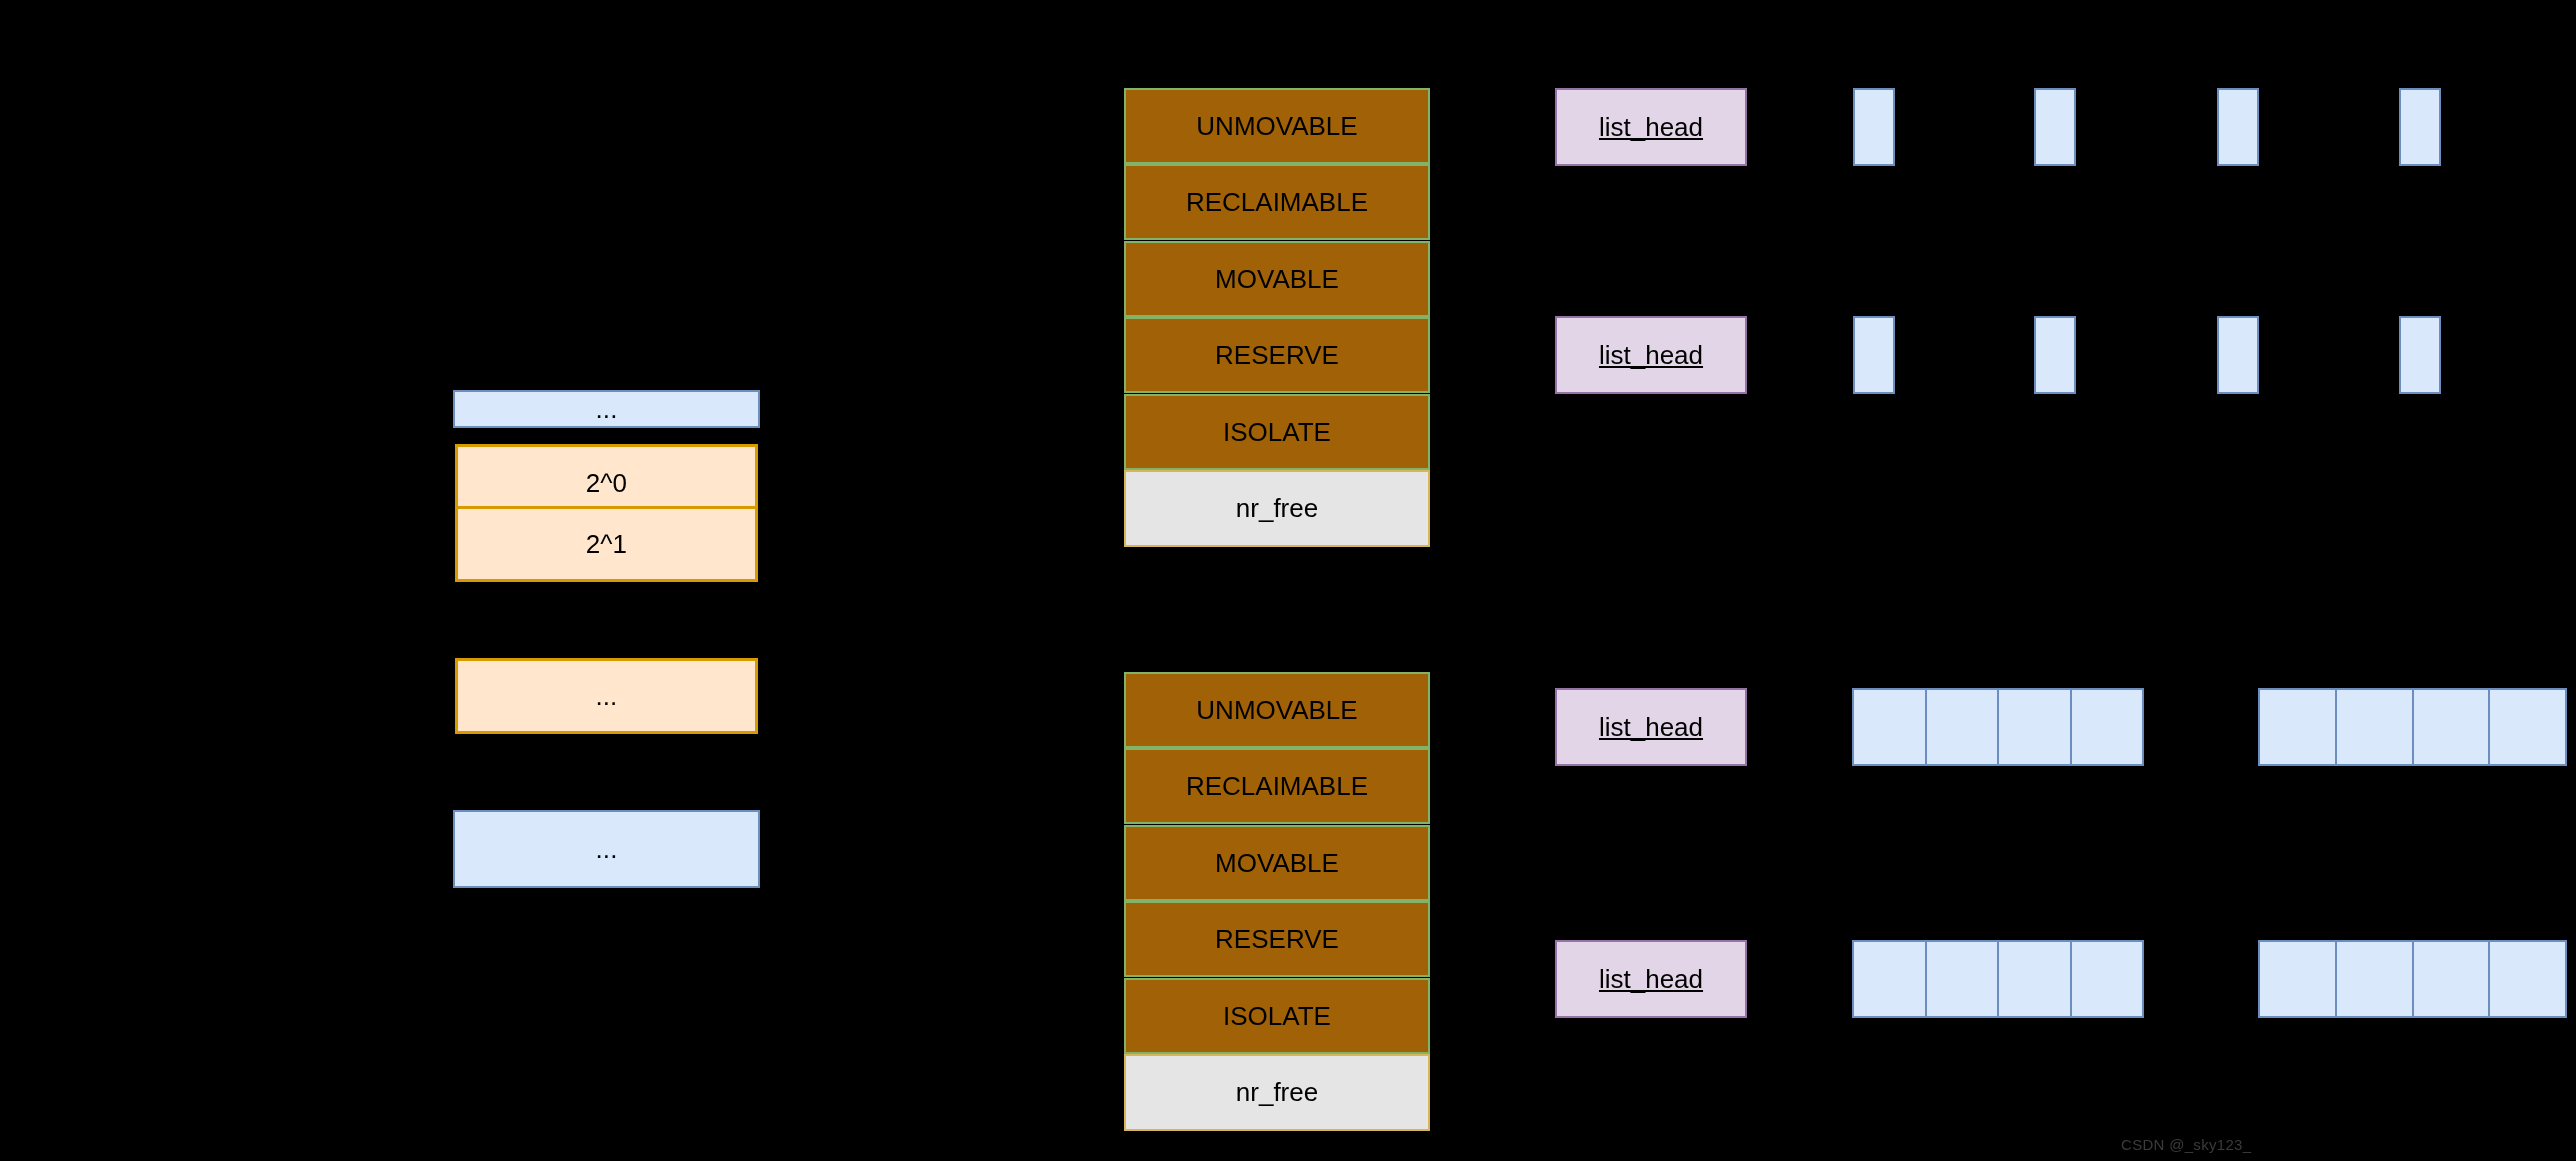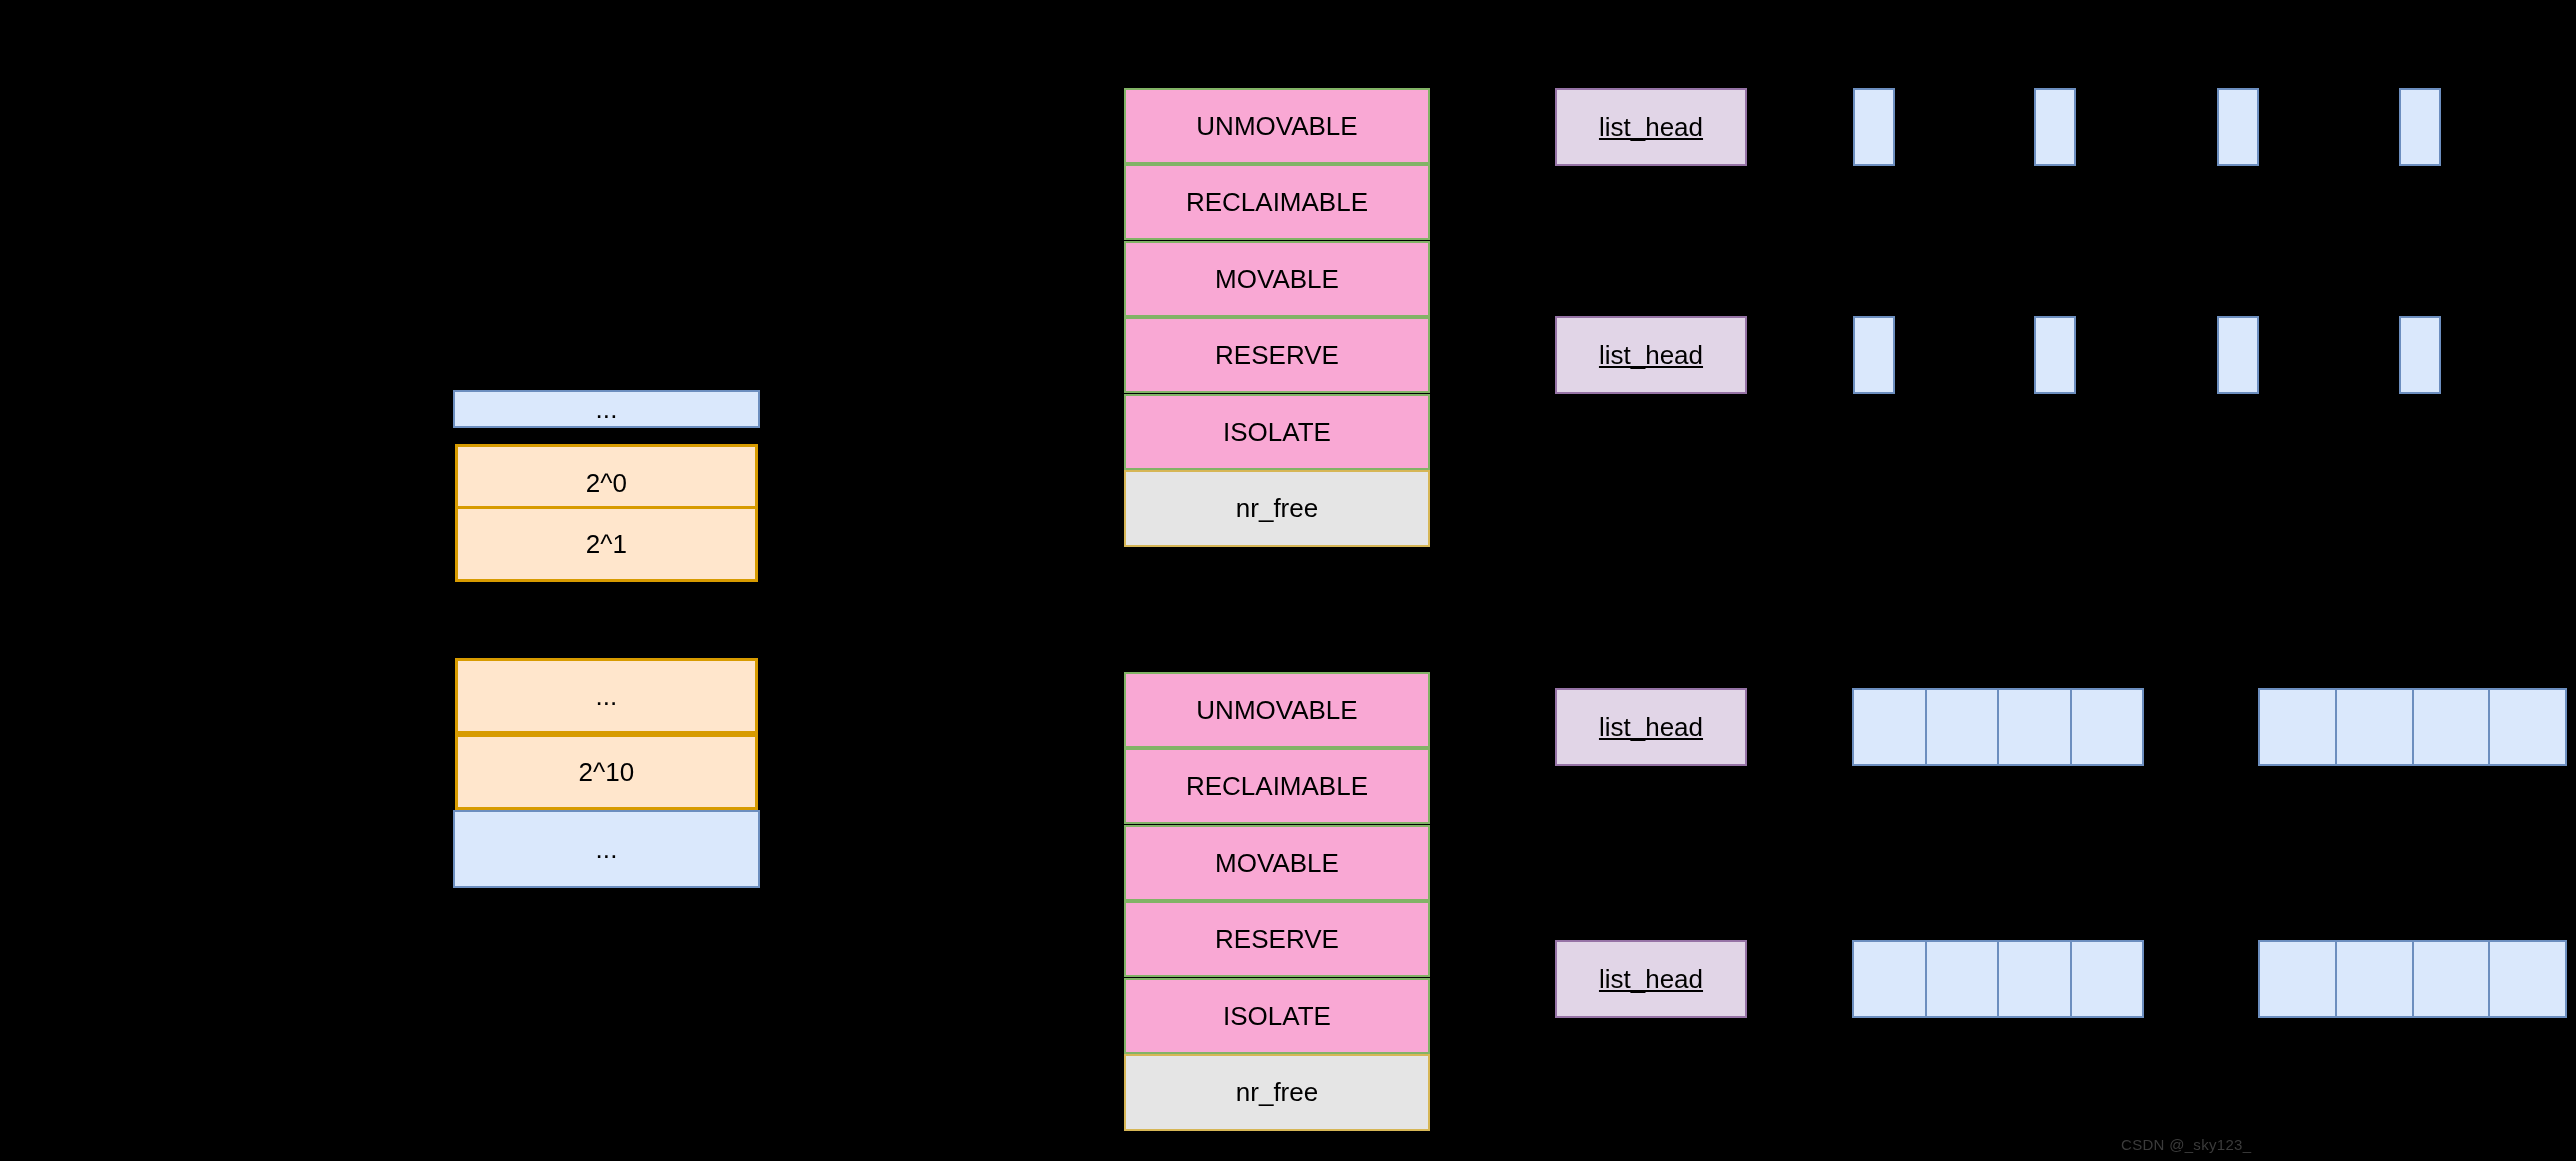--- a/index.html
+++ b/index.html
@@ -64,21 +64,21 @@
     left: 0;
     width: 306px;
     box-sizing: border-box;
     display: flex;
     align-items: center;
     justify-content: center;
     font-size: 26px;
     color: #000000;
   }
   .zone-row.green {
-    background: #f9a8d4;
+    background: #a16207;
     border: 2.5px solid #82b366;
   }
   .zone-row.yellow {
     background: #e5e5e5;
     border: 2.5px solid #d6b656;
   }
 
   
   .list-head {
     position: absolute;
@@ -135,21 +135,20 @@
 </head>
 <body>
 
 <div class="stage">
 
   <div class="order-table">
     <div class="order-row blue" style="top:0px;   height:38px;">...</div>
     <div class="order-row orange" style="top:54px;  height:78px;">2^0</div>
     <div class="order-row orange" style="top:116px; height:76px;">2^1</div>
     <div class="order-row orange" style="top:268px; height:76px;">...</div>
-    <div class="order-row orange" style="top:344px; height:76px;">2^10</div>
     <div class="order-row blue" style="top:420px; height:78px;">...</div>
   </div>
 
   <div class="zone-table" style="left:1124px; top:88px; height:459px;">
     <div class="zone-row green" style="top:0px;   height:76px;">UNMOVABLE</div>
     <div class="zone-row green" style="top:76px; height:76px;">RECLAIMABLE</div>
     <div class="zone-row green" style="top:153px; height:76px;">MOVABLE</div>
     <div class="zone-row green" style="top:229px; height:76px;">RESERVE</div>
     <div class="zone-row green" style="top:306px; height:76px;">ISOLATE</div>
     <div class="zone-row yellow" style="top:382px; height:77px;">nr_free</div>

